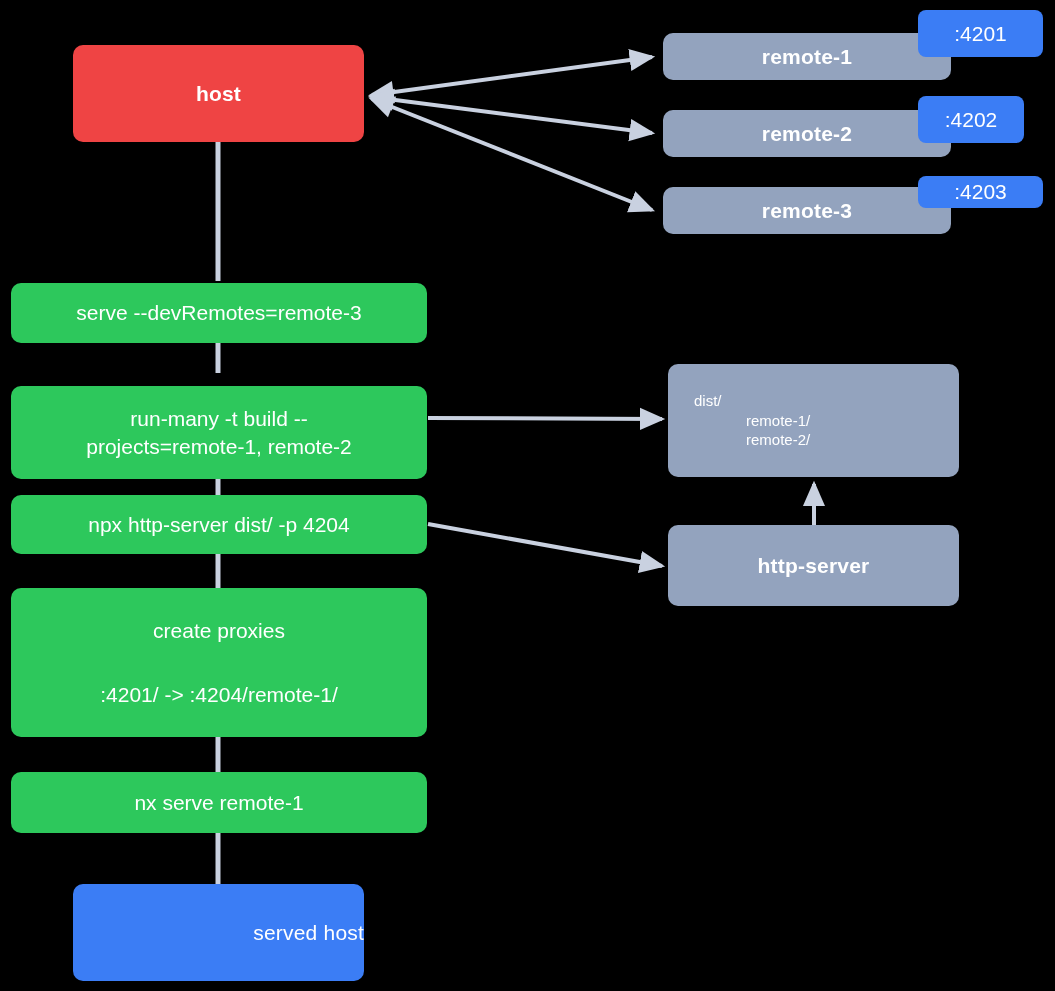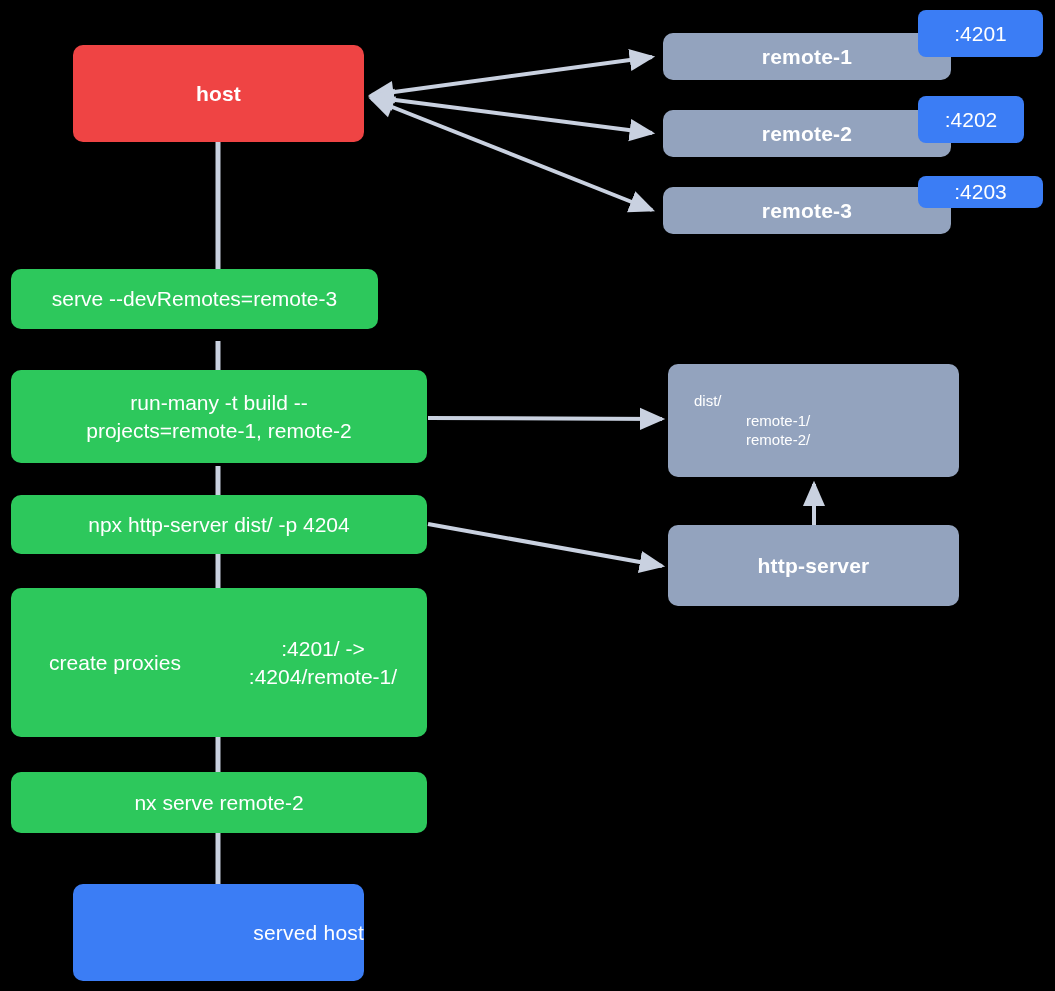--- a/index.html
+++ b/index.html
@@ -167,41 +167,41 @@
     <span>:4202</span>
   </div>
 
   <div class="node node-remote" style="left:663px; top:187px; width:288px; height:47px;">
     <span>remote-3</span>
   </div>
   <div class="node node-port" style="left:918px; top:176px; width:125px; height:32px;">
     <span>:4203</span>
   </div>
 
-  <div class="node node-cmd" style="left:11px; top:269px; width:367px; height:60px;">
+  <div class="node node-cmd" style="left:11px; top:283px; width:416px; height:60px;">
     <span>serve --devRemotes=remote-3</span>
   </div>
 
-  <div class="node node-cmd" style="left:11px; top:370px; width:416px; height:93px; flex-direction:column;">
+  <div class="node node-cmd" style="left:11px; top:386px; width:416px; height:93px; flex-direction:column;">
     <span class="cmd-multiline">run-many -t build --</span>
     <span class="cmd-multiline">projects=remote-1, remote-2</span>
   </div>
 
   <div class="node node-cmd" style="left:11px; top:495px; width:416px; height:59px;">
     <span>npx http-server dist/ -p 4204</span>
   </div>
 
-  <div class="node node-cmd" style="left:11px; top:588px; width:416px; height:149px; flex-direction:row;">
+  <div class="node node-cmd" style="left:11px; top:588px; width:416px; height:149px; flex-direction:column;gap:7px;">
     <span class="cmd-multiline">create proxies</span>
     <span class="cmd-gap"></span>
     <span class="cmd-multiline">:4201/ -&gt; :4204/remote-1/</span>
   </div>
 
   <div class="node node-cmd" style="left:11px; top:772px; width:416px; height:61px;">
-    <span>nx serve remote-2</span>
+    <span>nx serve remote-1</span>
   </div>
 
   <div class="node node-served" style="left:73px; top:884px; width:291px; height:97px;">
     <span>served host</span>
   </div>
 
   <div class="node node-dist" style="left:668px; top:364px; width:291px; height:113px; flex-direction:column; align-items:flex-start; justify-content:center;">
     <span class="dist-lines">dist/</span>
     <span class="dist-indent">remote-1/</span>
     <span class="dist-indent">remote-2/</span>

